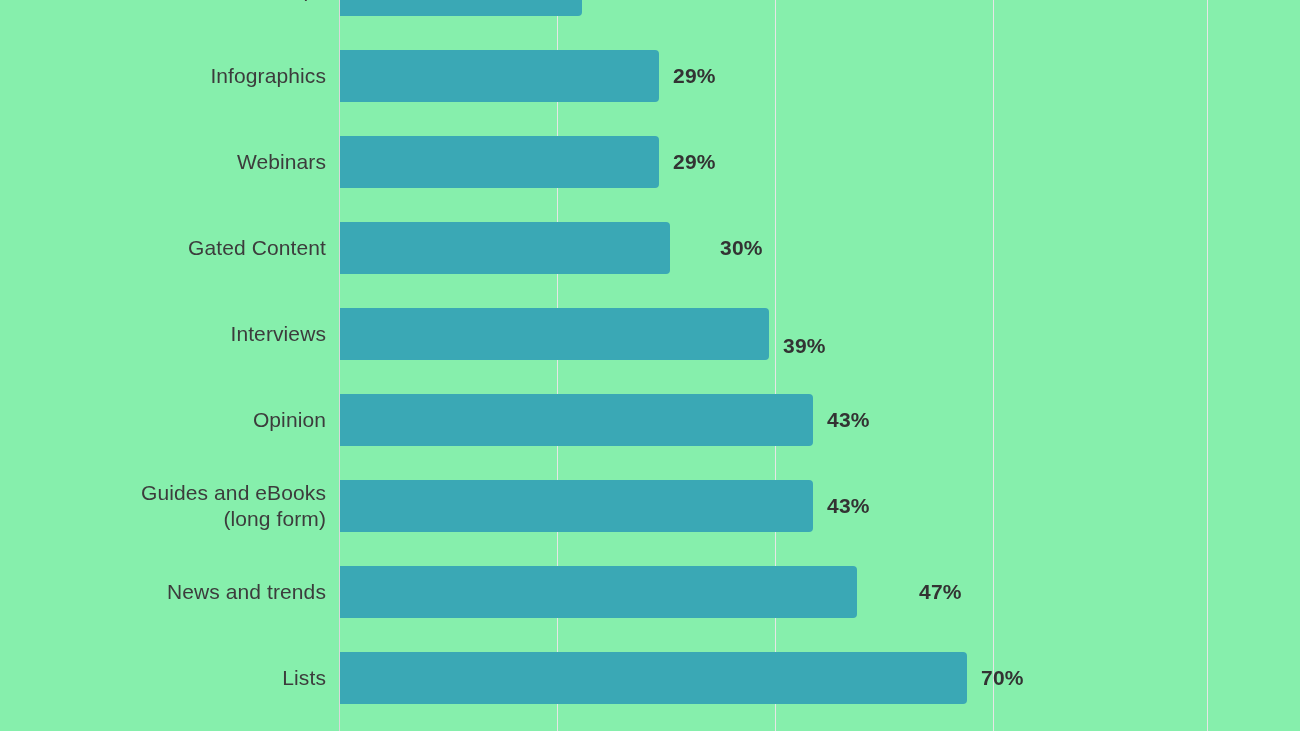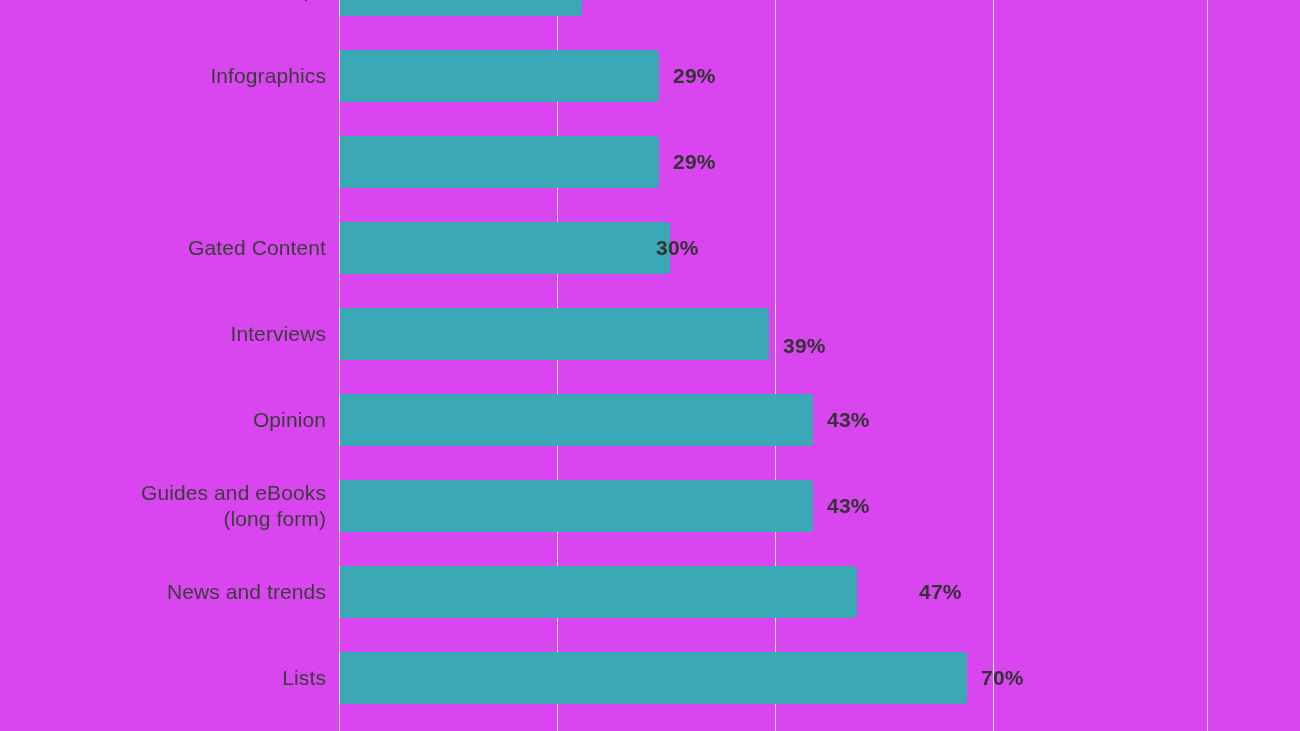--- a/index.html
+++ b/index.html
@@ -10,21 +10,21 @@
   }
   body {
     font-family: "Liberation Sans", sans-serif;
     -webkit-font-smoothing: antialiased;
   }
 
   #chart-root {
     position: relative;
     width: 1300px;
     height: 731px;
-    background: #d946ef;
+    background: #86efac;
     overflow: hidden;
   }
 
   
   
   .plot-area {
     position: absolute;
     left: 0;
     top: 0;
     width: 1300px;
@@ -112,27 +112,28 @@
         <div class="row-label">Roundups</div>
         <div class="bar" style="width: 242px; background: rgb(58, 168, 181);"></div>
         <div class="bar-value" style="left: 596px; color: rgb(51, 51, 51);">22%</div>
       </div>
       <div class="row" style="top: 50px;">
         <div class="row-label">Infographics</div>
         <div class="bar" style="width: 319px; background: rgb(58, 168, 181);"></div>
         <div class="bar-value" style="left: 673px; color: rgb(51, 51, 51);">29%</div>
       </div>
       <div class="row" style="top: 136px;">
+        <div class="row-label">Webinars</div>
         <div class="bar" style="width: 319px; background: rgb(58, 168, 181);"></div>
         <div class="bar-value" style="left: 673px; color: rgb(51, 51, 51);">29%</div>
       </div>
       <div class="row" style="top: 222px;">
         <div class="row-label">Gated Content</div>
         <div class="bar" style="width: 330px; background: rgb(58, 168, 181);"></div>
-        <div class="bar-value" style="left: 656px; color: rgb(51, 51, 51);">30%</div>
+        <div class="bar-value" style="left: 720px; color: rgb(51, 51, 51);">30%</div>
       </div>
       <div class="row" style="top: 308px;">
         <div class="row-label">Interviews</div>
         <div class="bar" style="width: 429px; background: rgb(58, 168, 181);"></div>
         <div class="bar-value" style="left: 783px; color: rgb(51, 51, 51); margin-top: 12px;">39%</div>
       </div>
       <div class="row" style="top: 394px;">
         <div class="row-label">Opinion</div>
         <div class="bar" style="width: 473px; background: rgb(58, 168, 181);"></div>
         <div class="bar-value" style="left: 827px; color: rgb(51, 51, 51);">43%</div>

